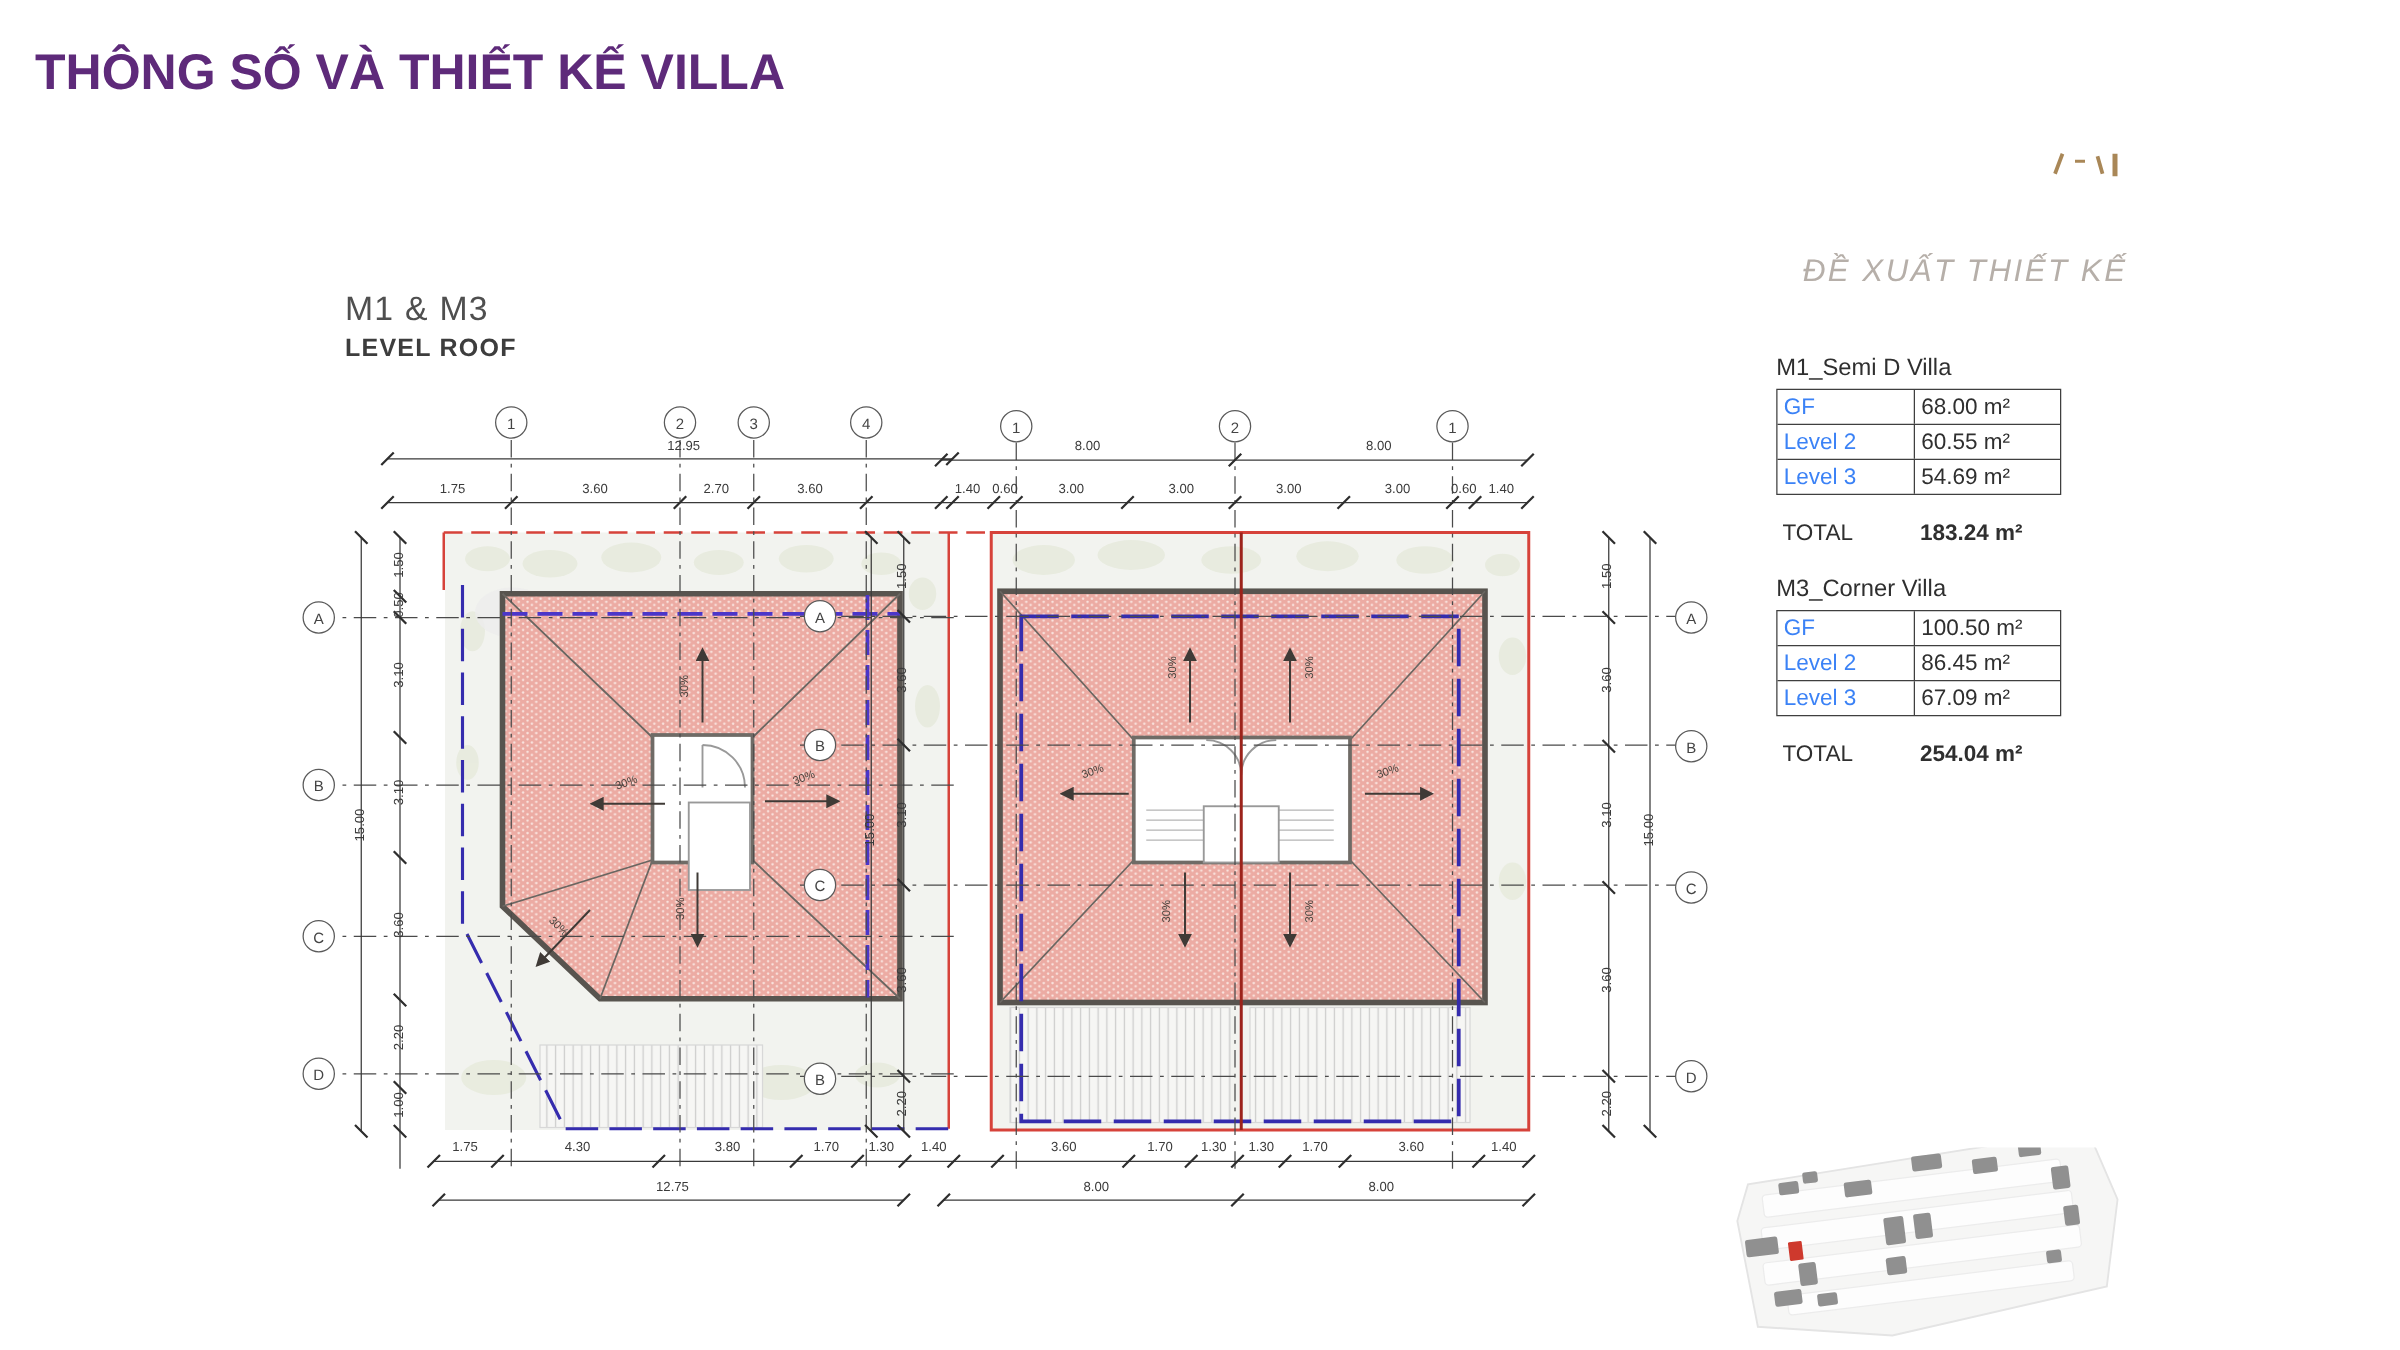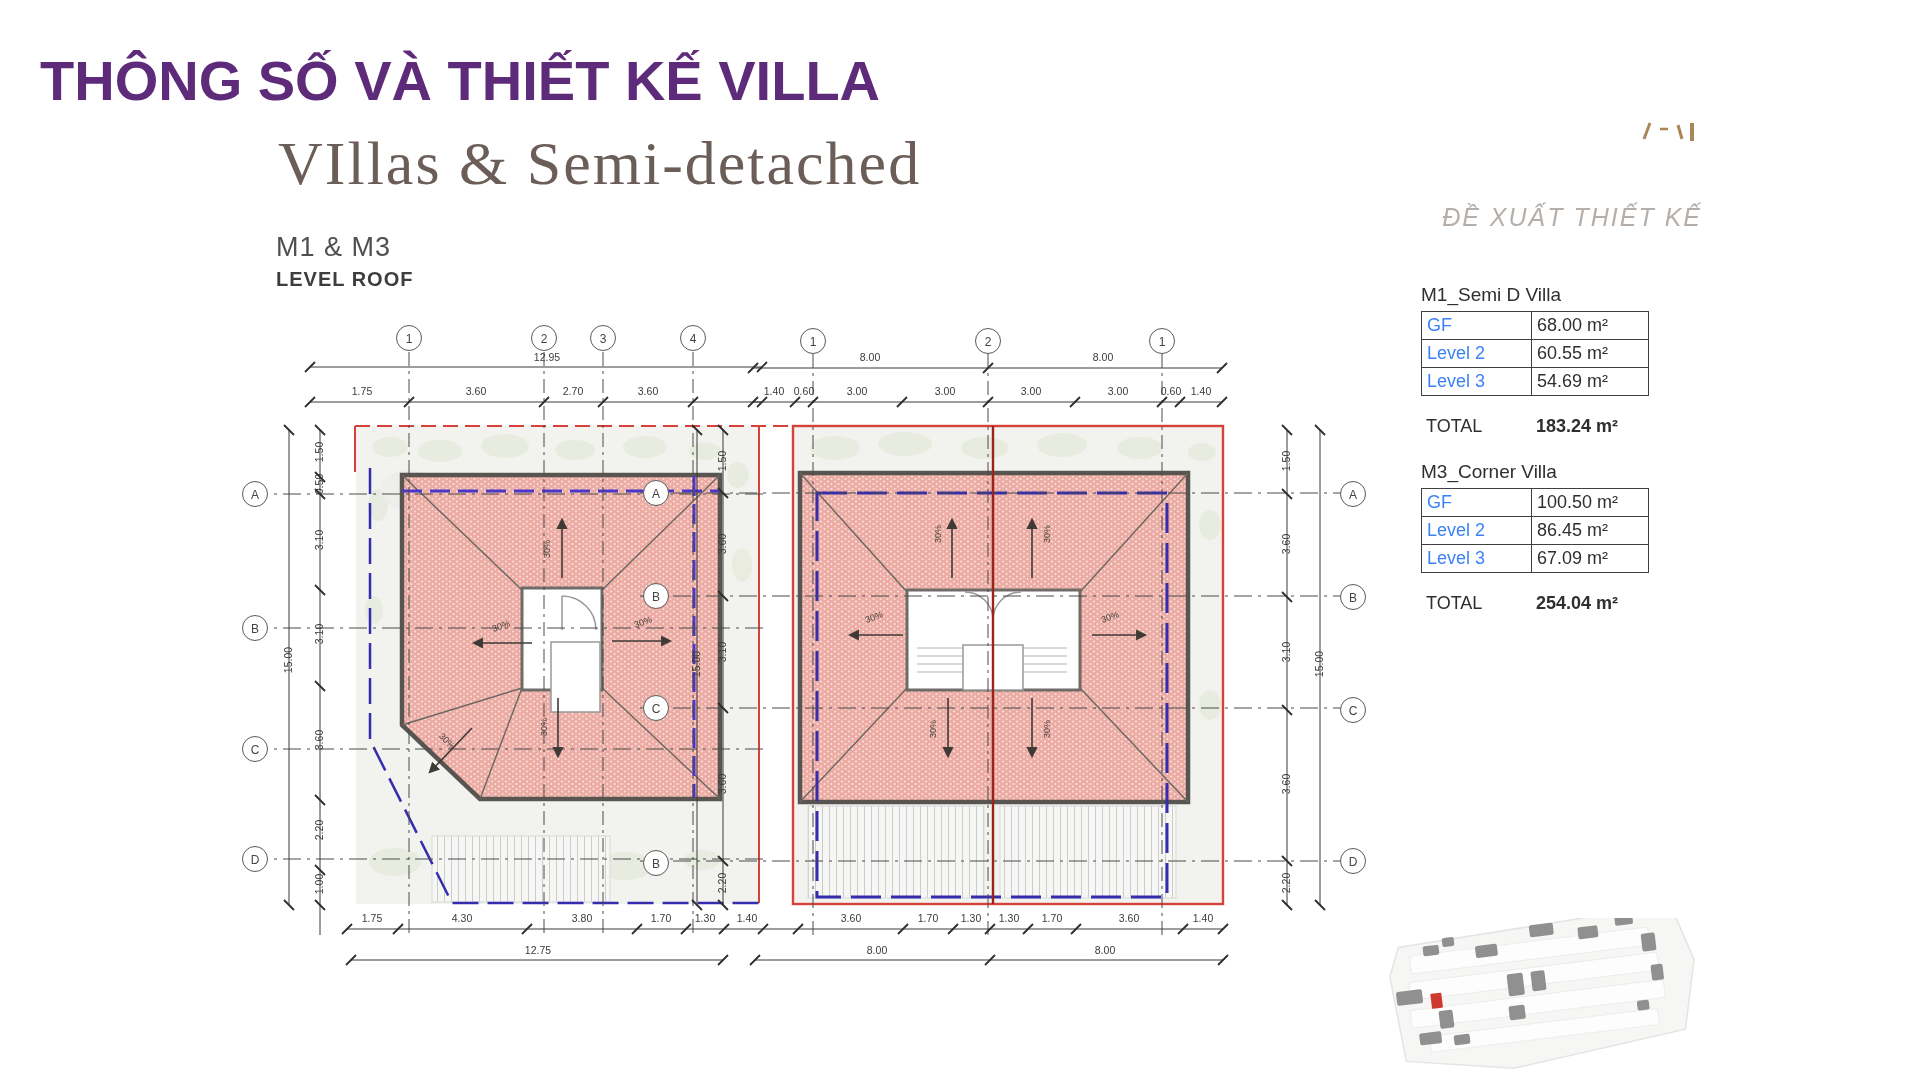--- a/index.html
+++ b/index.html
@@ -1,18 +1,18 @@
 <!DOCTYPE html>
 <html><head>
 <meta charset="utf-8">
 <style>
   html,body{margin:0;padding:0;background:#ffffff;}
   .page{position:relative;width:1920px;height:1080px;background:#ffffff;overflow:hidden;
         font-family:"Liberation Sans",sans-serif;}
-  .title{position:absolute;left:28px;top:36px;margin:12px;font-size:56px;font-weight:bold;
+  .title{position:absolute;left:28px;top:36px;margin:0;font-size:40px;font-weight:bold;
          color:#5e2a7a;letter-spacing:0px;font-family:"Liberation Sans",sans-serif;}
   .serif-heading{position:absolute;left:278px;top:128px;font-family:"Liberation Serif",serif;
          font-size:62px;font-weight:400;color:#6b5e58;letter-spacing:2px;}
   .models{position:absolute;left:276px;top:232px;font-size:27px;color:#4f4f4f;letter-spacing:1px;}
   .level{position:absolute;left:276px;top:268px;font-size:20px;font-weight:bold;color:#3d3d3d;letter-spacing:1px;}
   .prop-title{position:absolute;left:1420px;top:170px;width:282px;text-align:right;
          font-size:29px;color:#6e6e6e;letter-spacing:1.5px;}
   .prop-sub{position:absolute;left:1420px;top:203px;width:282px;text-align:right;
          font-size:25px;font-style:italic;color:#b6afa9;letter-spacing:2px;}
   .draw{position:absolute;left:0;top:0;z-index:1;pointer-events:none;}
@@ -42,21 +42,20 @@
   .vt-tv{flex:1;padding-left:5px;font-size:18px;color:#2f2f2f;font-weight:bold;}
   .minimap{position:absolute;left:1385px;top:918px;z-index:2;}
   .logo-frag{position:absolute;left:1638px;top:118px;z-index:2;}
 </style>
 </head>
 <body>
 
 <div class="page">
 
   <h1 class="title">THÔNG SỐ VÀ THIẾT KẾ VILLA</h1>
-  <div class="serif-heading">VIllas &amp; Semi-detached</div>
   <div class="models">M1 &amp; M3</div>
   <div class="level">LEVEL ROOF</div>
 
   <div class="prop-sub">ĐỀ XUẤT THIẾT KẾ</div>
 
   <svg class="logo-frag" width="70" height="26" viewBox="0 0 70 26">
     <path d="M6,21 L12,5" stroke="#a98757" stroke-width="3" fill="none"></path>
     <path d="M22,11 H30" stroke="#a98757" stroke-width="2.5" fill="none"></path>
     <path d="M40,7 L44,21" stroke="#a98757" stroke-width="3" fill="none"></path>
     <path d="M54,5 V23" stroke="#a98757" stroke-width="4" fill="none"></path>

